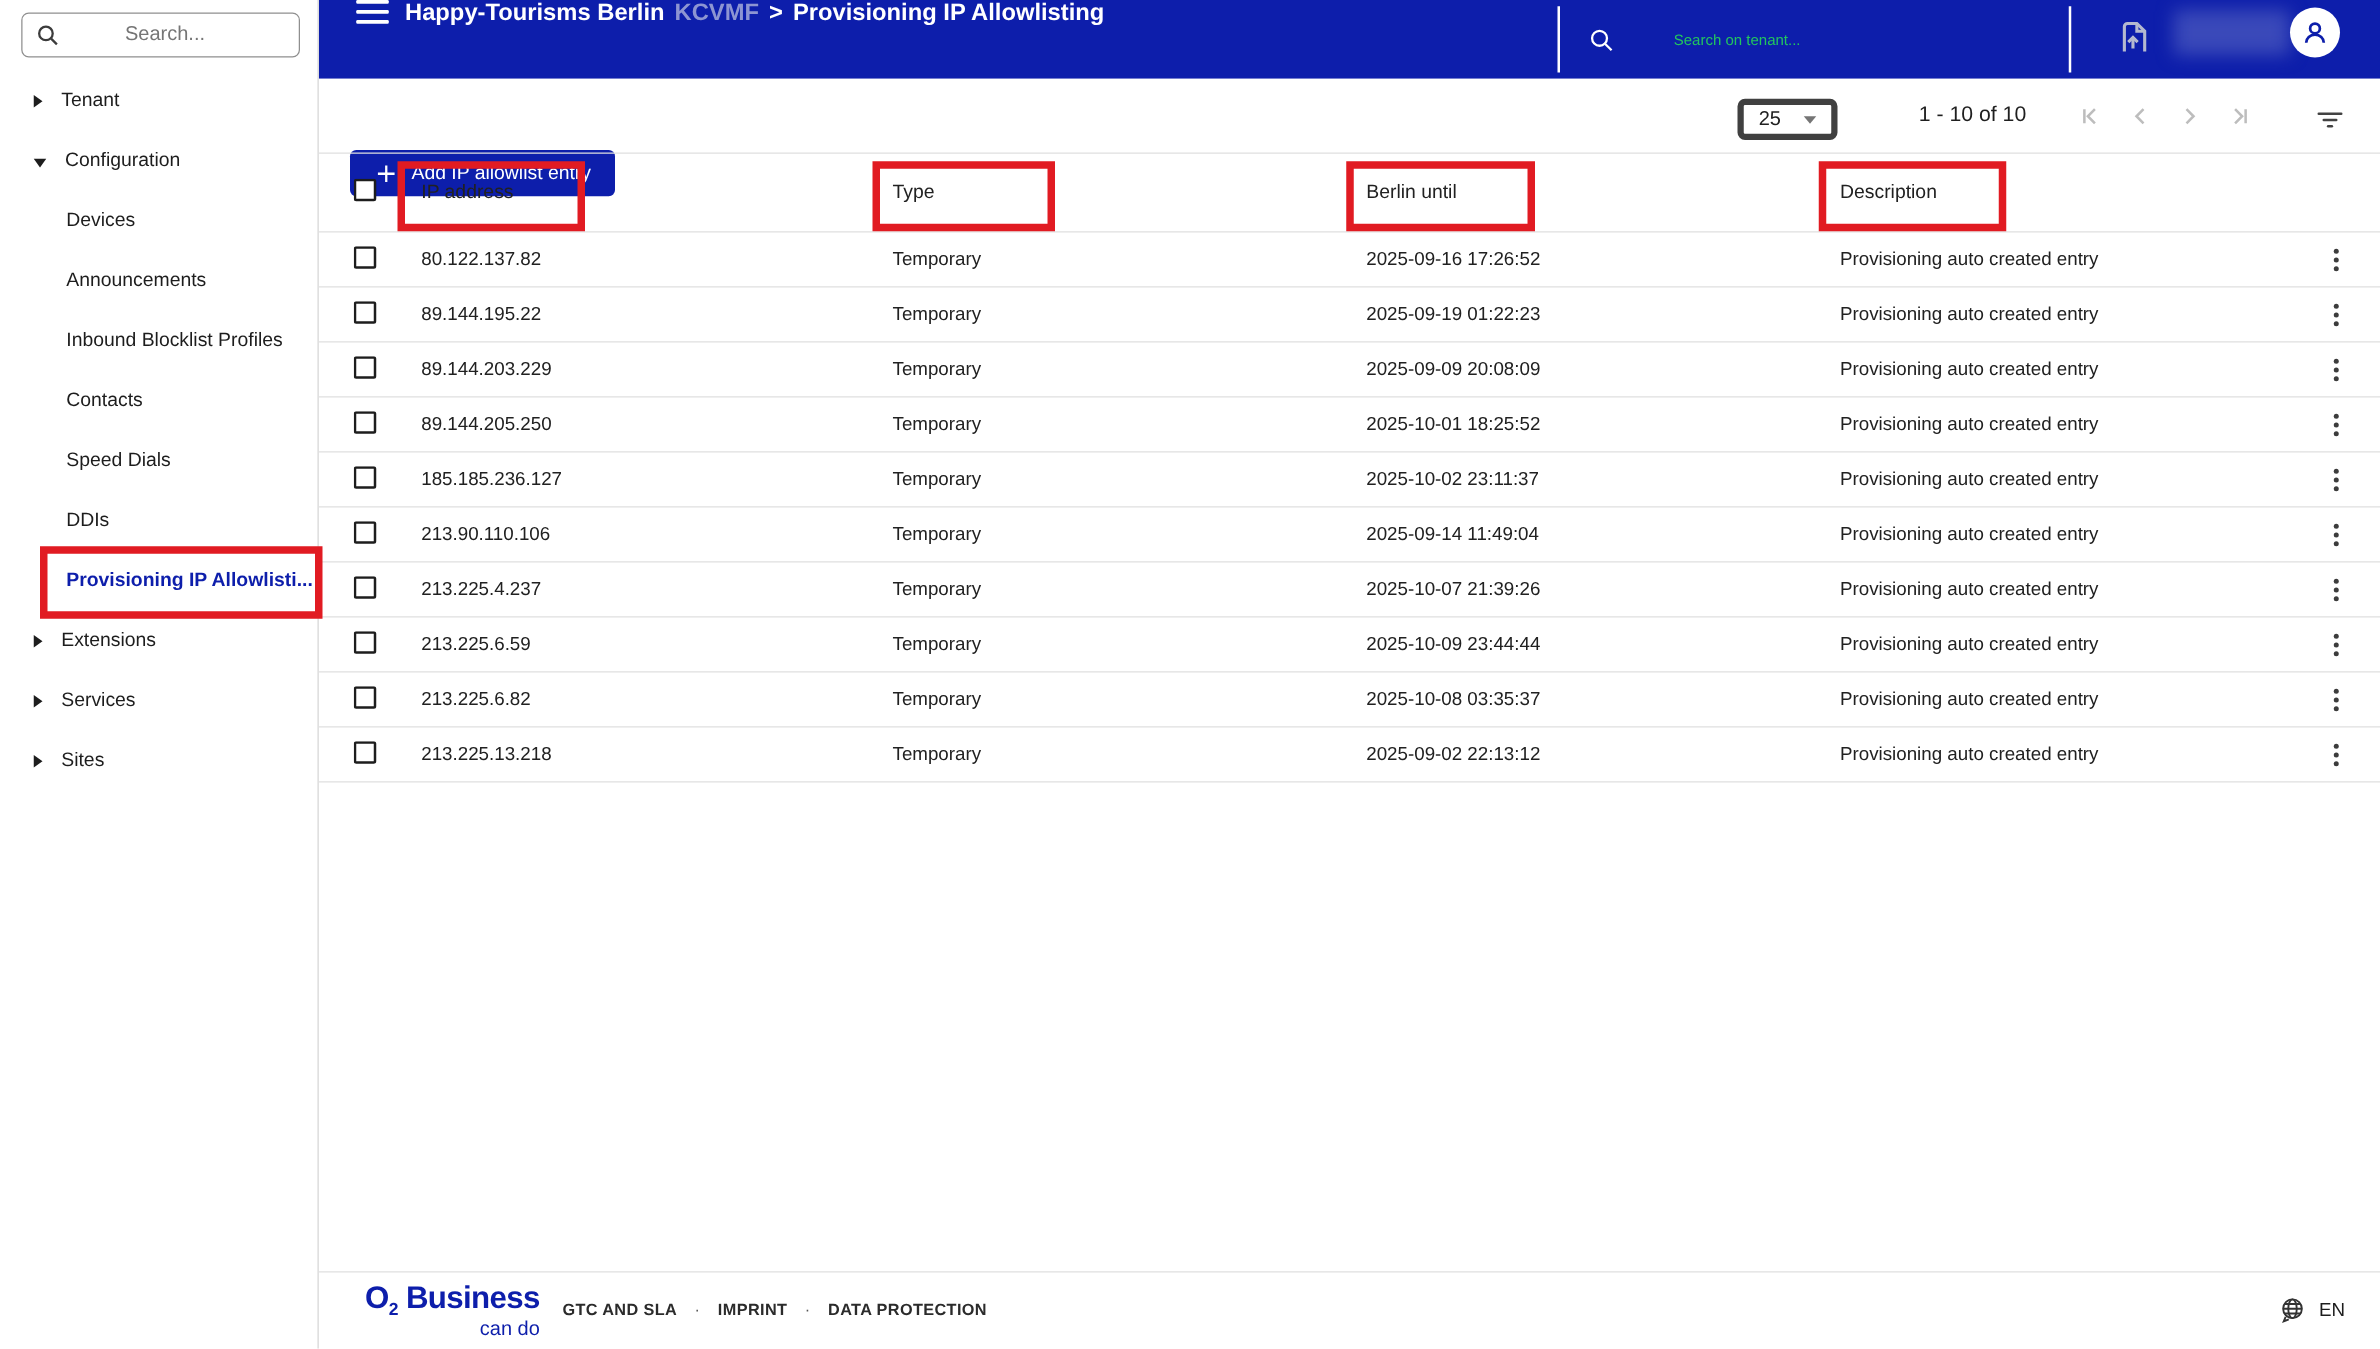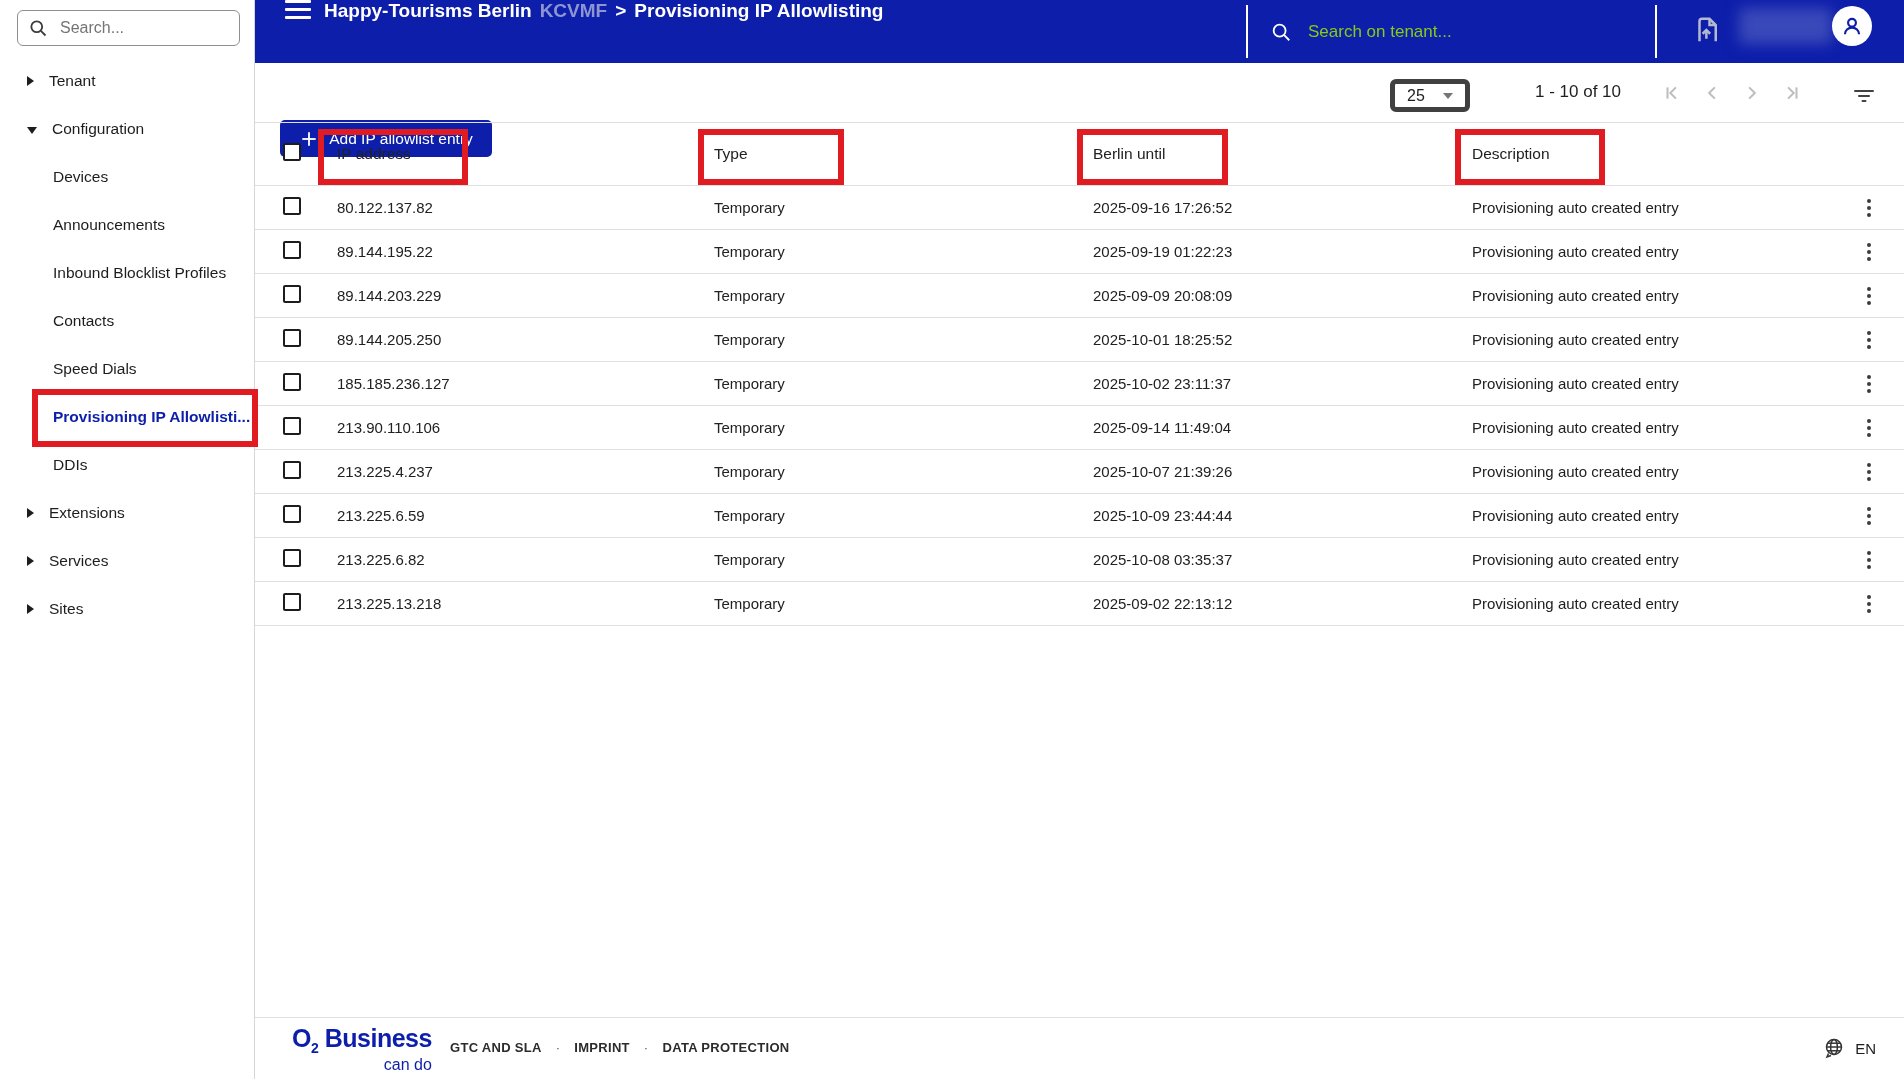--- a/index.html
+++ b/index.html
@@ -16,21 +16,21 @@
     font-family:"Liberation Sans","DejaVu Sans",sans-serif;color:var(--text);}
   .app{position:relative;width:1904px;height:1079px;}
 
   
   .sidebar{position:absolute;left:0;top:0;width:255px;height:1079px;background:#fff;
     border-right:1px solid #d6d6d6;z-index:5;}
   .sb-search{position:absolute;left:17px;top:10px;width:223px;height:36px;border:1px solid #8f8f8f;
     border-radius:6px;display:flex;align-items:center;padding:0 10px;background:#fff;}
   .sb-search svg{flex:0 0 auto;margin-right:12px;}
   .sb-search input{border:none;outline:none;font-size:16px;width:100%;color:#444;
-    font-family:"Liberation Sans","DejaVu Sans",sans-serif;background:transparent;}
+    font-family:"Liberation Sans","DejaVu Sans",sans-serif;background:transparent;margin-left:40px;}
   .sb-search input::placeholder{color:#757575;}
   .sb-nav{position:absolute;left:0;top:57px;width:255px;}
   .sb-item{position:relative;height:48px;display:flex;align-items:center;padding-left:27px;
     font-size:15.5px;color:#1d1d1d;cursor:pointer;}
   .sb-item .tri{width:0;height:0;margin-right:15px;flex:0 0 auto;}
   .tri-r{border-left:7px solid #1d1d1d;border-top:5px solid transparent;border-bottom:5px solid transparent;}
   .tri-d{border-top:7px solid #1d1d1d;border-left:5px solid transparent;border-right:5px solid transparent;margin-top:2px;}
   .sb-item.sub{padding-left:53px;}
   .sb-item.active .sb-label{color:var(--accent);font-weight:bold;}
   .sb-annotation{position:absolute;left:32px;right:-3px;top:-4px;bottom:-6px;
@@ -39,21 +39,21 @@
   
   .topbar{position:absolute;left:255px;top:0;width:1649px;height:63px;background:var(--accent);
     display:flex;align-items:flex-start;color:#fff;}
   .burger{margin-left:30px;width:26px;display:flex;flex-direction:column;gap:5px;cursor:pointer;}
   .burger i{display:block;height:3px;background:#fff;border-radius:1px;}
   .crumb{margin-left:13px;font-size:19px;font-weight:bold;white-space:nowrap;display:flex;gap:8px;align-items:baseline;}
   .crumb .code{color:var(--muted-code);}
   .top-divider{position:absolute;top:5px;bottom:5px;width:2px;background:#fff;}
   .div1{left:991px;} .div2{left:1400px;}
   .tenant-search{position:absolute;left:1015px;top:0;height:63px;display:flex;align-items:center;gap:16px;}
-  .tenant-search .ph{font-size:17px;color:#84cc16;}
+  .tenant-search .ph{font-size:12px;color:#22c55e;margin-left:31px;}
   .upload-ic{position:absolute;left:1437px;top:15px;}
   .redacted{position:absolute;left:1484px;top:8px;width:93px;height:36px;background:#3a49b9;
     filter:blur(7px);border-radius:3px;}
   .avatar{position:absolute;left:1577px;top:6px;width:40px;height:40px;border-radius:50%;
     background:#fff;display:flex;align-items:center;justify-content:center;cursor:pointer;}
 
   
   .main{position:absolute;left:255px;top:63px;width:1649px;height:1016px;background:#fff;}
   .toolbar{position:relative;height:59px;}
   .add-btn{position:absolute;left:25px;top:13px;height:37px;width:212px;background:var(--accent);
@@ -151,30 +151,30 @@
           <span class="sb-label">Contacts</span>
 
         </div>
 
         <div class="sb-item sub">
 
           <span class="sb-label">Speed Dials</span>
 
         </div>
 
+        <div class="sb-item sub">
+
+          <span class="sb-label">DDIs</span>
+
+        </div>
+
         <div class="sb-item sub active">
 
           <span class="sb-label">Provisioning IP Allowlisti...</span>
           <span class="sb-annotation"></span>
-        </div>
-
-        <div class="sb-item sub">
-
-          <span class="sb-label">DDIs</span>
-
         </div>
 
         <div class="sb-item">
           <span class="tri tri-r"></span>
 
           <span class="sb-label">Extensions</span>
 
         </div>
 
         <div class="sb-item">

